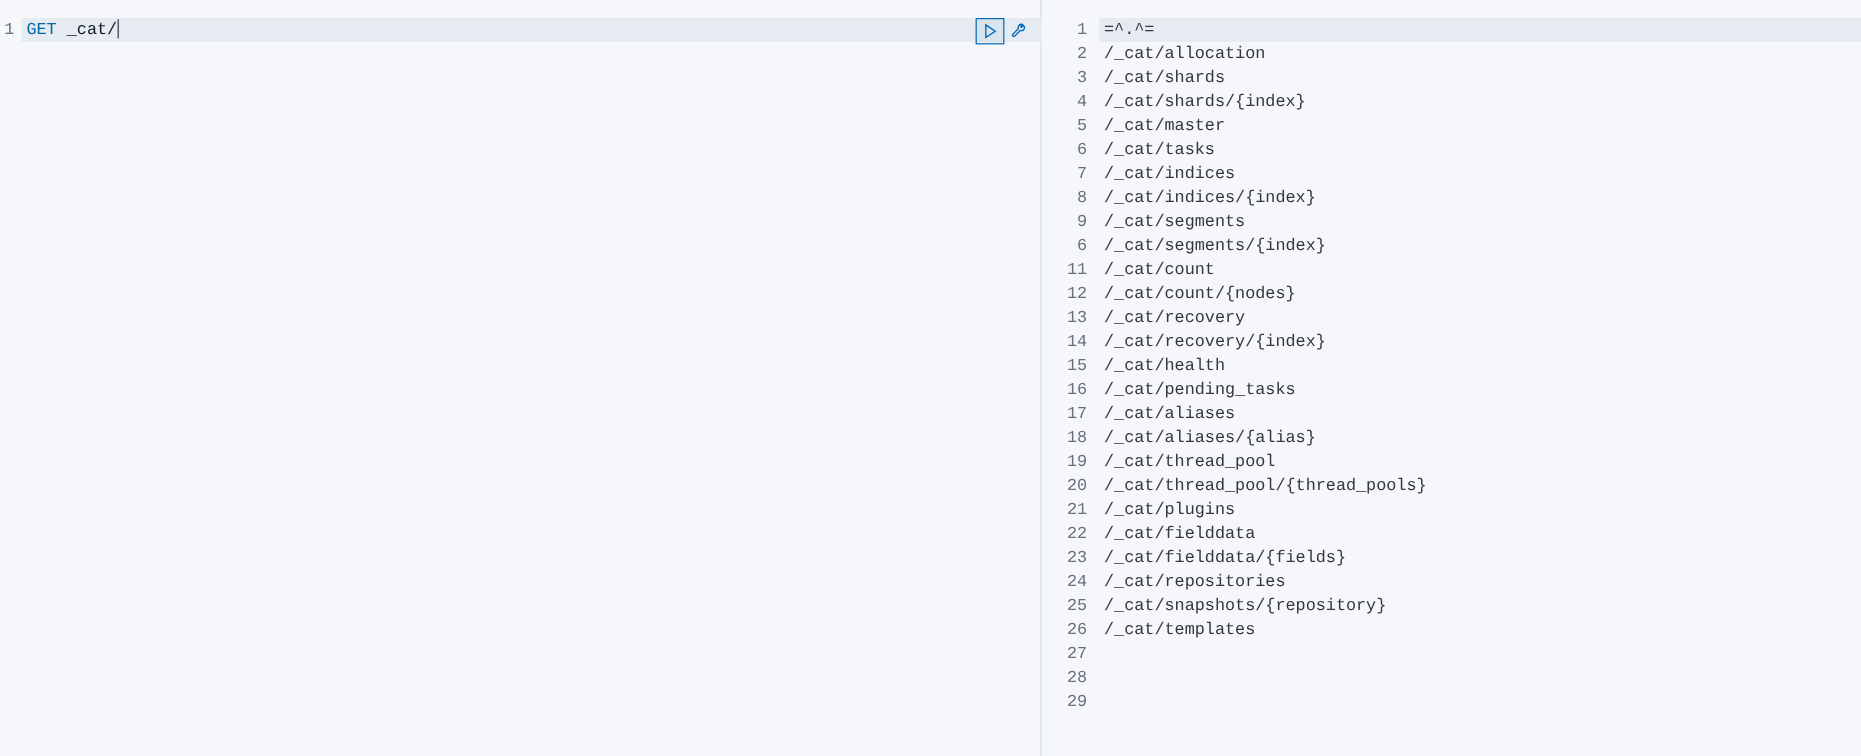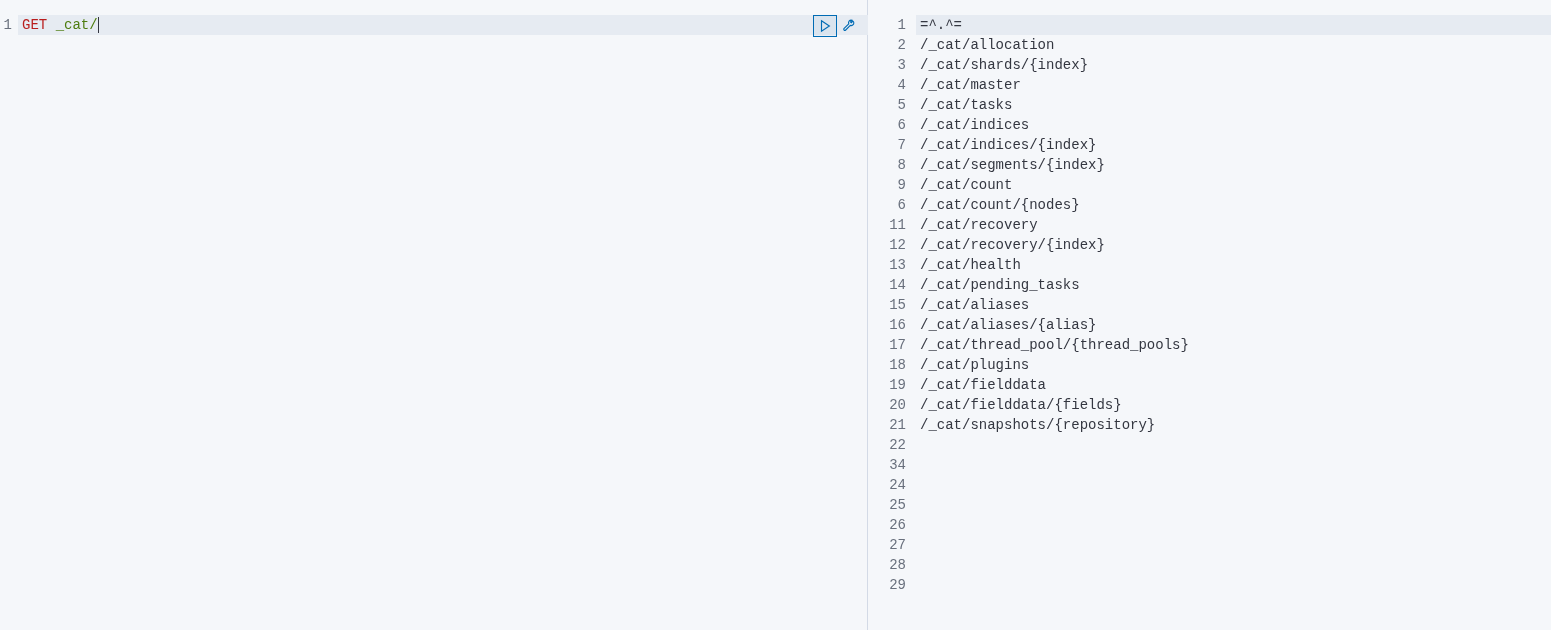--- a/index.html
+++ b/index.html
@@ -71,26 +71,26 @@
       right: 0;
       height: 20px;
       z-index: 0;
     }
     .panel-left .gutter,
     .panel-left .code-content {
       position: relative;
       z-index: 1;
     }
     .method {
-      color: #b91c1c;
+      color: #0369a1;
       font-weight: 500;
       text-align: right;
     }
     .path {
-      color: #4d7c0f;
+      color: #0f172a;
     }
     .cursor-bar {
       border-left: 1px solid #343741;
       display: inline-block;
       height: 16px;
       vertical-align: middle;
       margin-left: 0px;
     }
     .toolbar {
       position: absolute;
@@ -176,46 +176,51 @@
         <div class="gutter-line">13</div>
         <div class="gutter-line">14</div>
         <div class="gutter-line">15</div>
         <div class="gutter-line">16</div>
         <div class="gutter-line">17</div>
         <div class="gutter-line">18</div>
         <div class="gutter-line">19</div>
         <div class="gutter-line">20</div>
         <div class="gutter-line">21</div>
         <div class="gutter-line">22</div>
-        <div class="gutter-line">34</div>
+        <div class="gutter-line">23</div>
         <div class="gutter-line">24</div>
         <div class="gutter-line">25</div>
         <div class="gutter-line">26</div>
         <div class="gutter-line">27</div>
         <div class="gutter-line">28</div>
         <div class="gutter-line">29</div>
       </div>
     <div class="code-content output-text" id="response-code">
         <div class="code-line">=^.^=</div>
         <div class="code-line">/_cat/allocation</div>
+        <div class="code-line">/_cat/shards</div>
         <div class="code-line">/_cat/shards/{index}</div>
         <div class="code-line">/_cat/master</div>
         <div class="code-line">/_cat/tasks</div>
         <div class="code-line">/_cat/indices</div>
         <div class="code-line">/_cat/indices/{index}</div>
+        <div class="code-line">/_cat/segments</div>
         <div class="code-line">/_cat/segments/{index}</div>
         <div class="code-line">/_cat/count</div>
         <div class="code-line">/_cat/count/{nodes}</div>
         <div class="code-line">/_cat/recovery</div>
         <div class="code-line">/_cat/recovery/{index}</div>
         <div class="code-line">/_cat/health</div>
         <div class="code-line">/_cat/pending_tasks</div>
         <div class="code-line">/_cat/aliases</div>
         <div class="code-line">/_cat/aliases/{alias}</div>
+        <div class="code-line">/_cat/thread_pool</div>
         <div class="code-line">/_cat/thread_pool/{thread_pools}</div>
         <div class="code-line">/_cat/plugins</div>
         <div class="code-line">/_cat/fielddata</div>
         <div class="code-line">/_cat/fielddata/{fields}</div>
+        <div class="code-line">/_cat/repositories</div>
         <div class="code-line">/_cat/snapshots/{repository}</div>
+        <div class="code-line">/_cat/templates</div>
         <div class="code-line"></div>
       </div>
   </div>
 </div>
 
 </body></html>

